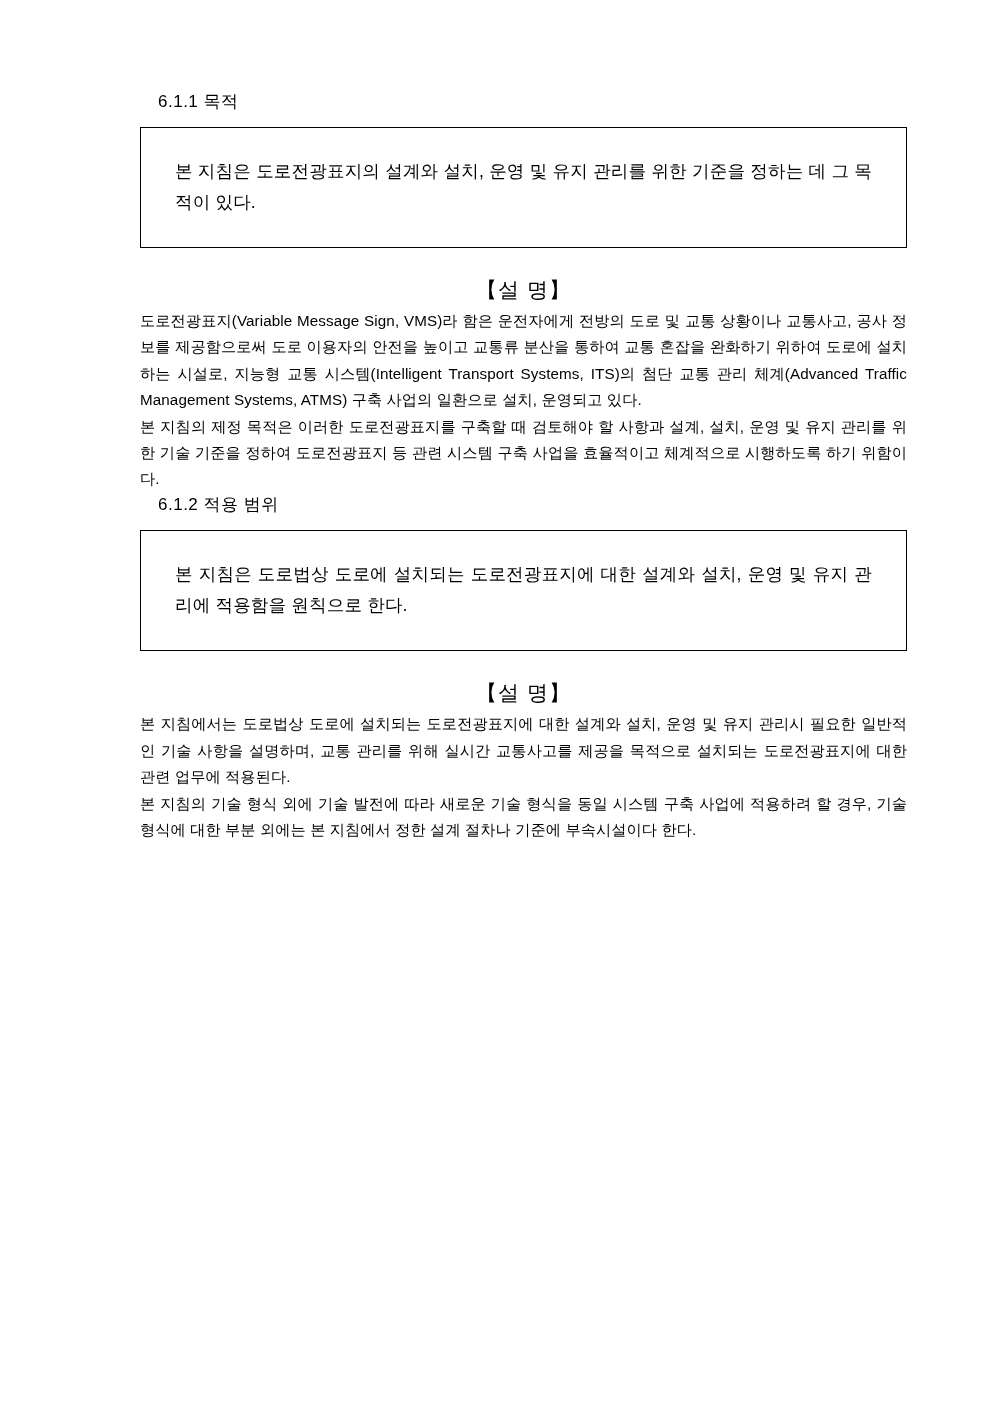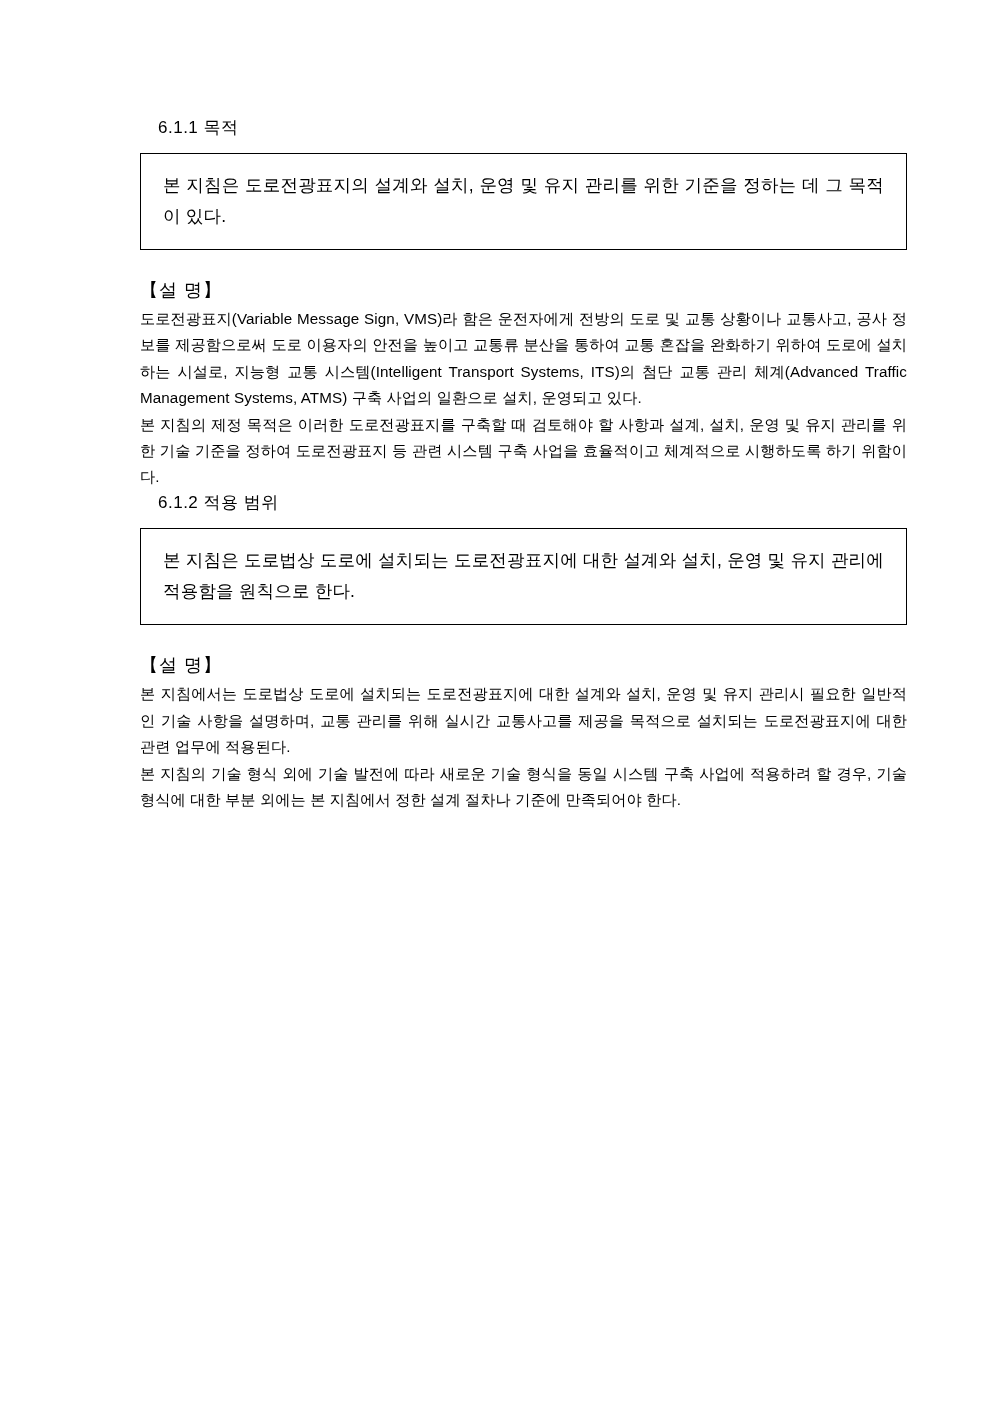--- a/index.html
+++ b/index.html
@@ -14,47 +14,48 @@
     color: #000000;
     position: relative;
   }
   .page {
     position: absolute;
     left: 0;
     top: 0;
     width: 992px;
     height: 1281px;
     box-sizing: border-box;
-    padding: 116px 85px 60px 140px;
+    padding: 90px 85px 60px 140px;
   }
   .section-heading {
     font-size: 17px;
     font-weight: normal;
     letter-spacing: 0.5px;
     margin: 0 0 14px 18px;
     color: #000;
   }
   .callout {
     border: 1px solid #000000;
     box-sizing: border-box;
     padding: 16px 22px 18px 22px;
     margin: 0 0 28px 0;
     font-size: 17.5px;
     line-height: 1.75;
     letter-spacing: 0.2px;
     text-align: justify;
     text-justify: inter-character;
   }
   .callout p {
-    margin: 0;
+    margin: 12px;
   }
   .expl-label {
-    font-size: 18px;
+    font-size: 21px;
     letter-spacing: 1px;
     margin: 0 0 4px 0;
+    text-align: center;
   }
   .body-block {
     font-size: 15.2px;
     line-height: 1.72;
     letter-spacing: 0.1px;
     text-align: justify;
     text-justify: inter-character;
     margin: 0;
   }
   .body-block p {
@@ -86,16 +87,16 @@
   <h2 class="section-heading gap-before-second">6.1.2  적용 범위</h2>
 
   <div class="callout">
     <p>본 지침은 도로법상 도로에 설치되는 도로전광표지에 대한 설계와 설치, 운영 및 유지 관리에 적용함을 원칙으로 한다.</p>
   </div>
 
   <div class="expl-label">【설  명】</div>
 
   <div class="body-block">
     <p>본 지침에서는 도로법상 도로에 설치되는 도로전광표지에 대한 설계와 설치, 운영 및 유지 관리시 필요한 일반적인 기술 사항을 설명하며, 교통 관리를 위해 실시간 교통사고를 제공을 목적으로 설치되는 도로전광표지에 대한 관련 업무에 적용된다.</p>
-    <p>본 지침의 기술 형식 외에 기술 발전에 따라 새로운 기술 형식을 동일 시스템 구축 사업에 적용하려 할 경우, 기술 형식에 대한 부분 외에는 본 지침에서 정한 설계 절차나 기준에 만족되어야 한다.</p>
+    <p>본 지침의 기술 형식 외에 기술 발전에 따라 새로운 기술 형식을 동일 시스템 구축 사업에 적용하려 할 경우, 기술 형식에 대한 부분 외에는 본 지침에서 정한 설계 절차나 기준에 부속시설이다 한다.</p>
   </div>
 
 </div>
 
 </body></html>

